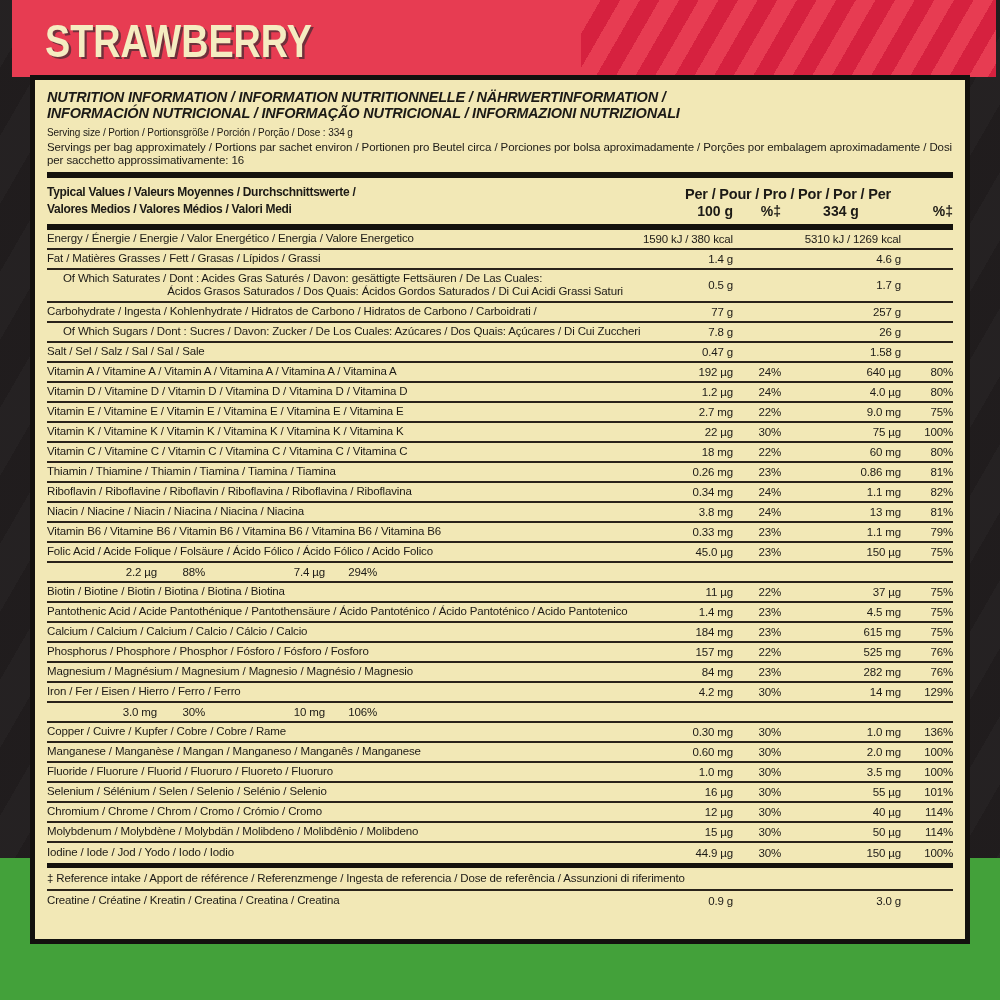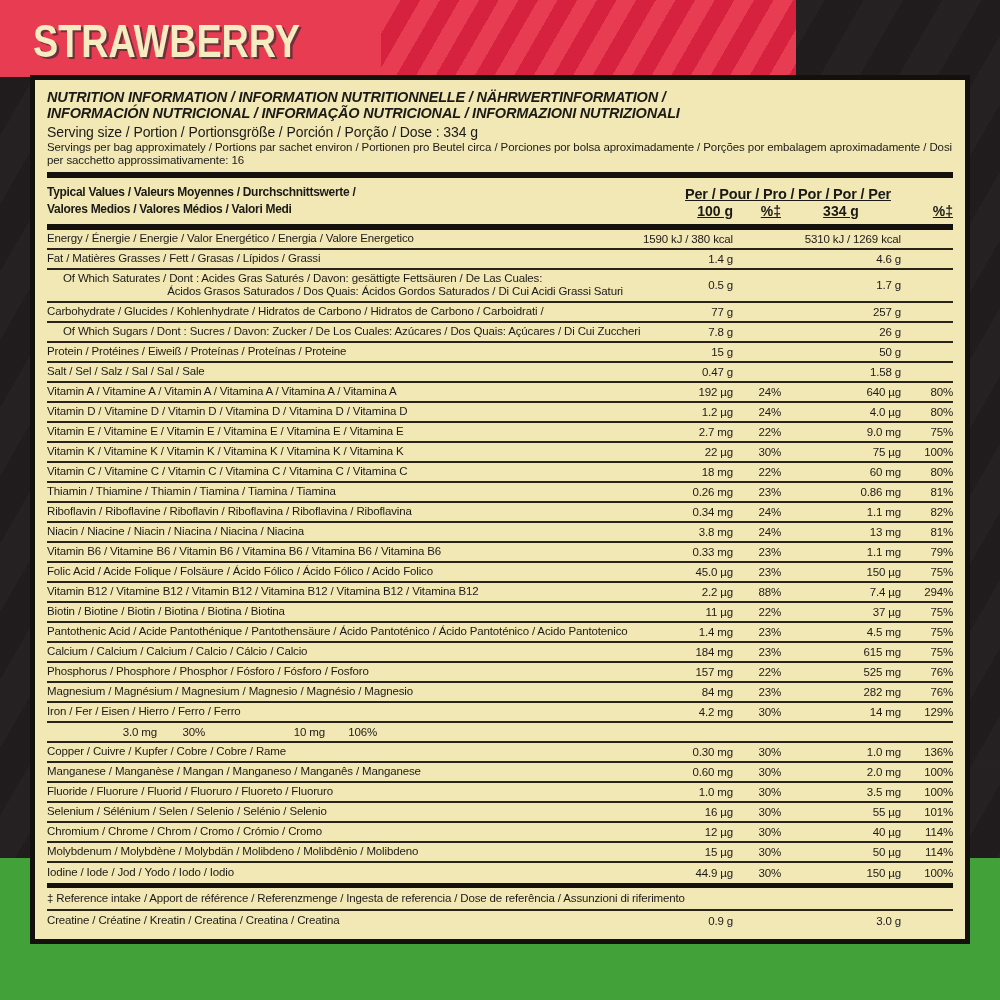--- a/index.html
+++ b/index.html
@@ -1,41 +1,41 @@
 <!DOCTYPE html>
 <html><head>
 <meta charset="utf-8">
 <style>
   html,body{margin:0;padding:0;background:#221e1f;}
   .stage{position:relative;width:1000px;height:1000px;overflow:hidden;
     font-family:"Liberation Sans",sans-serif;color:#1c1a16;
     background:#221e1f;
     background-image:repeating-linear-gradient(120deg,rgba(255,255,255,0.015) 0 34px,rgba(0,0,0,0.05) 34px 68px);}
   
-  .banner{position:absolute;top:0;left:0;width:796px;height:77px;background:#e73c52;z-index:1;overflow:hidden;}
+  .banner{position:absolute;top:0;left:12px;width:984px;height:77px;background:#e73c52;z-index:1;overflow:hidden;}
   .stripes{position:absolute;top:0;right:0;width:415px;height:77px;
     background:repeating-linear-gradient(120deg,rgba(0,0,0,0) 0 17px,#d6213f 17px 34px);}
   .flavor{position:absolute;left:33px;top:14px;font-size:46px;font-weight:bold;
     letter-spacing:0px;color:#f5ecc1;transform:scaleX(0.82);transform-origin:left top;
     text-shadow:3px 2px 0 rgba(48,42,48,0.65);white-space:nowrap;}
   
   .green{position:absolute;left:0;top:858px;width:1000px;height:142px;background:#43a13a;z-index:0;}
   
   .panel{position:absolute;left:30px;top:75px;width:940px;height:869px;box-sizing:border-box;
     background:#f2e8b6;border:5px solid #13110e;padding:6px 12px 0 12px;z-index:2;}
   .ptitle{font-size:14.5px;line-height:16px;font-weight:bold;letter-spacing:-0.2px;margin-top:3px;white-space:nowrap;font-style:italic;}
-  .serv{font-size:14px;line-height:13.5px;margin-top:5px;letter-spacing:-0.1px;}
+  .serv{font-size:10px;line-height:13.5px;margin-top:5px;letter-spacing:-0.1px;}
   .serv2{font-size:11.5px;line-height:13.5px;margin-top:1px;letter-spacing:-0.1px;}
   .bar{height:6px;background:#15120e;margin-top:4px;}
   .bar2{height:6px;background:#15120e;}
   .bar-thick{height:5px;background:#15120e;}
   
   .thead{display:flex;align-items:flex-end;padding:6px 0 5px 0;}
   .thead-left{width:576px;flex:none;font-size:12px;line-height:17.5px;font-weight:bold;letter-spacing:-0.3px;white-space:nowrap;}
-  .thead-right{width:330px;flex:none;font-weight:bold;text-decoration:underline;}
+  .thead-right{width:330px;flex:none;font-weight:bold;}
   .per-line{font-size:14.5px;text-align:center;letter-spacing:-0.2px;white-space:nowrap;}
   .unit-line{display:flex;font-size:14px;margin-top:1px;}
   .unit-line .c1{width:110px;text-align:right;}
   .unit-line .c2{width:48px;text-align:right;}
   .unit-line .c3{width:120px;text-align:center;}
   .unit-line .c4{width:52px;text-align:right;}
   
   .rows{}
   .row{display:flex;align-items:center;min-height:20px;box-sizing:border-box;
     border-bottom:2px solid #2a231a;font-size:11.5px;letter-spacing:-0.15px;}
@@ -108,38 +108,31 @@
           <span class="p2"></span>
         </div>
         <div class="row indent tall">
           <span class="lbl">Of Which Saturates / Dont : Acides Gras Saturés / Davon: gesättigte Fettsäuren / De Las Cuales:<span class="l2">Ácidos Grasos Saturados / Dos Quais: Ácidos Gordos Saturados / Di Cui Acidi Grassi Saturi</span></span>
           <span class="v1">0.5 g</span>
           <span class="p1"></span>
           <span class="v2">1.7 g</span>
           <span class="p2"></span>
         </div>
         <div class="row">
-          <span class="lbl">Carbohydrate / Glucides / Kohlenhydrate / Hidratos de Carbono / Hidratos de Carbono / Carboidrati /</span>
+          <span class="lbl">Carbohydrate / Ingesta / Kohlenhydrate / Hidratos de Carbono / Hidratos de Carbono / Carboidrati /</span>
           <span class="v1">77 g</span>
           <span class="p1"></span>
           <span class="v2">257 g</span>
           <span class="p2"></span>
         </div>
         <div class="row indent">
           <span class="lbl">Of Which Sugars / Dont : Sucres / Davon: Zucker / De Los Cuales: Azúcares / Dos Quais: Açúcares / Di Cui Zuccheri</span>
           <span class="v1">7.8 g</span>
           <span class="p1"></span>
           <span class="v2">26 g</span>
-          <span class="p2"></span>
-        </div>
-        <div class="row">
-          <span class="lbl">Protein / Protéines / Eiweiß / Proteínas / Proteínas / Proteine</span>
-          <span class="v1">15 g</span>
-          <span class="p1"></span>
-          <span class="v2">50 g</span>
           <span class="p2"></span>
         </div>
         <div class="row">
           <span class="lbl">Salt / Sel / Salz / Sal / Sal / Sale</span>
           <span class="v1">0.47 g</span>
           <span class="p1"></span>
           <span class="v2">1.58 g</span>
           <span class="p2"></span>
         </div>
         <div class="row">
@@ -206,21 +199,20 @@
           <span class="p2">79%</span>
         </div>
         <div class="row">
           <span class="lbl">Folic Acid / Acide Folique / Folsäure / Ácido Fólico / Ácido Fólico / Acido Folico</span>
           <span class="v1">45.0 µg</span>
           <span class="p1">23%</span>
           <span class="v2">150 µg</span>
           <span class="p2">75%</span>
         </div>
         <div class="row">
-          <span class="lbl">Vitamin B12 / Vitamine B12 / Vitamin B12 / Vitamina B12 / Vitamina B12 / Vitamina B12</span>
           <span class="v1">2.2 µg</span>
           <span class="p1">88%</span>
           <span class="v2">7.4 µg</span>
           <span class="p2">294%</span>
         </div>
         <div class="row">
           <span class="lbl">Biotin / Biotine / Biotin / Biotina / Biotina / Biotina</span>
           <span class="v1">11 µg</span>
           <span class="p1">22%</span>
           <span class="v2">37 µg</span>

